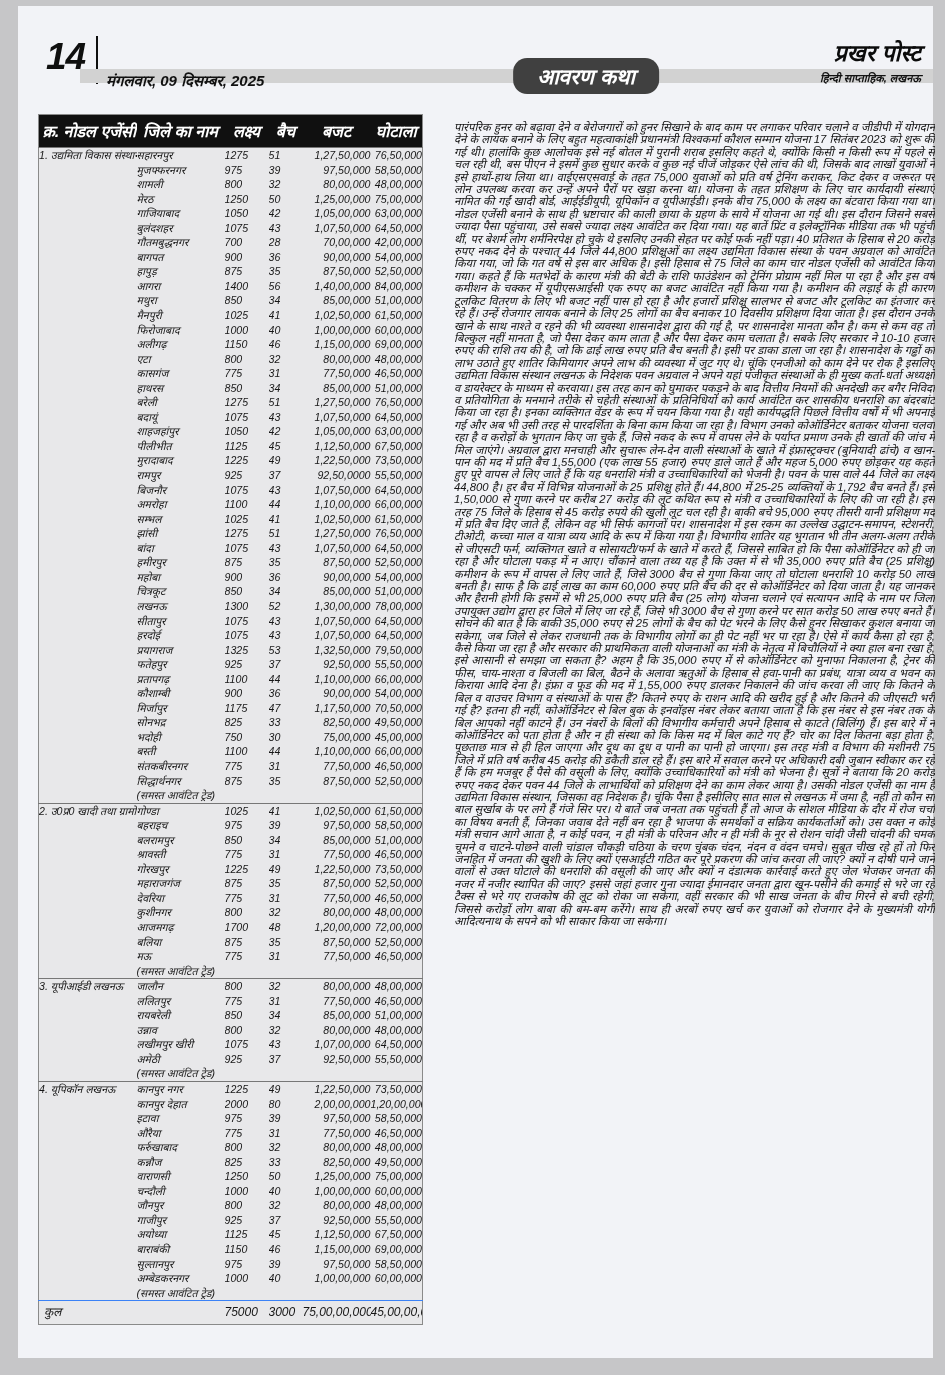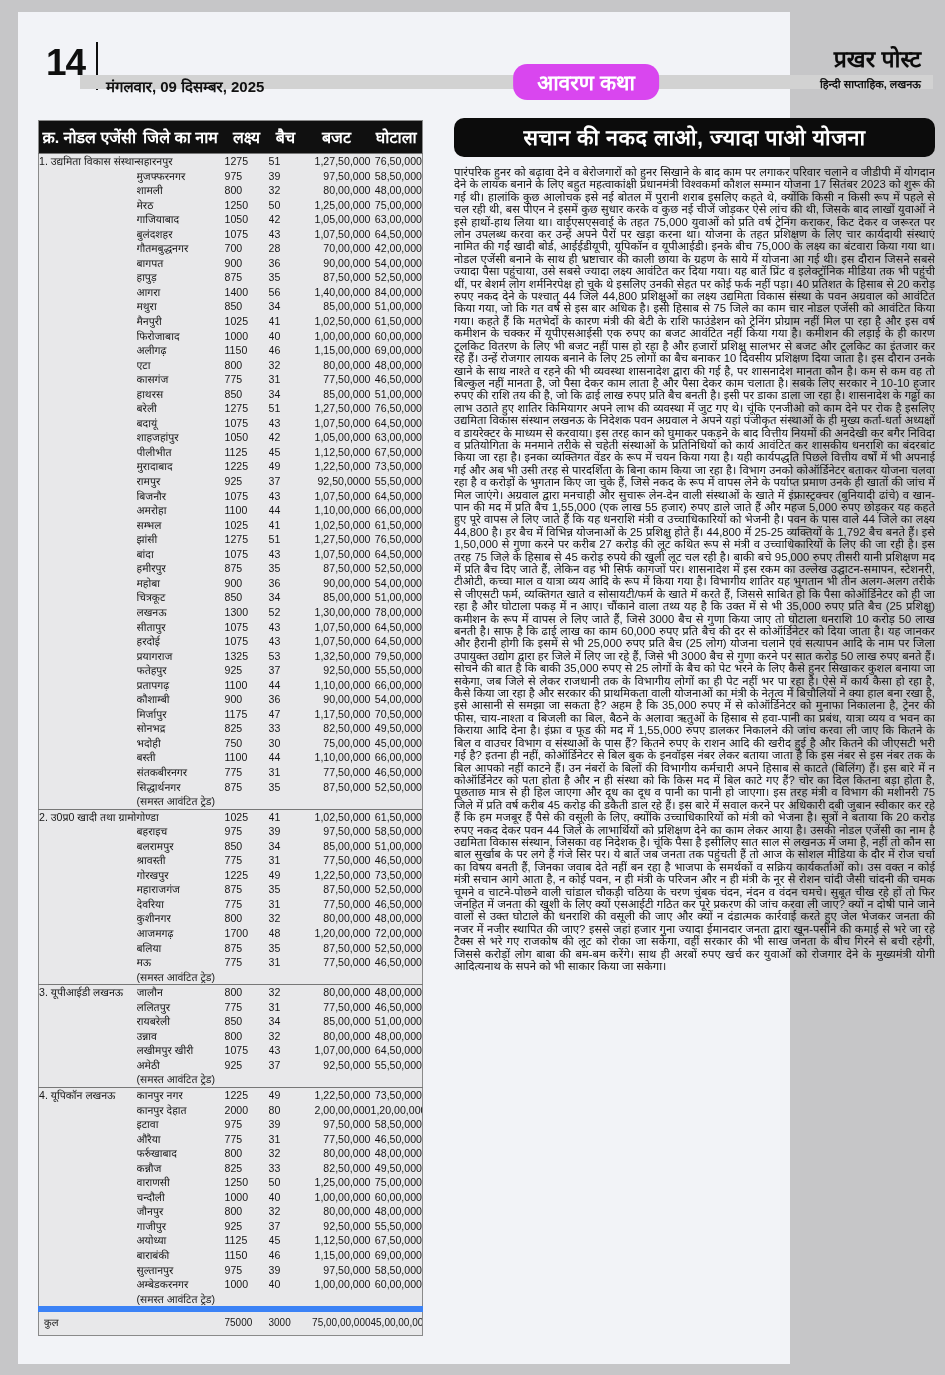--- a/index.html
+++ b/index.html
@@ -3,39 +3,40 @@
 <meta charset="utf-8">
 <style>
   html,body{margin:0;padding:0;}
   body{
     width:945px;height:1375px;position:relative;overflow:hidden;
     background:#c6c6c8;
     font-family:"Liberation Sans","DejaVu Sans",sans-serif;
     color:#161616;
   }
   #page{
-    position:absolute;left:18px;top:12px;width:772px;height:1352px;
+    position:absolute;left:18px;top:6px;width:915px;height:1352px;
     background:#f2f3f7;
+    font-style:italic;
   }
   
   #hdr{position:absolute;left:0;top:30px;width:915px;height:60px;}
   #page-number{
     position:absolute;left:28px;top:2px;font-size:37px;font-weight:bold;
     letter-spacing:-1px;color:#0f0f0f;line-height:1;
   }
   #page-number-rule{position:absolute;left:78px;top:0;width:2px;height:48px;background:#0f0f0f;}
   #date-strip{
     position:absolute;left:62px;top:33px;width:853px;height:14px;background:#d2d2d2;
   }
   #hdr-date{position:absolute;left:88px;top:34px;font-size:15px;font-weight:bold;color:#111;}
   #masthead{position:absolute;right:12px;top:0px;font-size:23px;font-weight:bold;color:#0b0b0b;}
   #masthead-sub{position:absolute;right:12px;top:33.5px;font-size:11px;font-weight:bold;color:#111;}
   #section-pill{
     position:absolute;left:568px;top:22px;transform:translateX(-50%);
-    background:#d946ef;color:#fff;border-radius:14px;
+    background:#404040;color:#fff;border-radius:14px;
     padding:4px 24px;font-size:21px;font-weight:bold;white-space:nowrap;
   }
   
   #content{position:absolute;left:0;top:100px;width:915px;}
   
   #tbl-wrap{position:absolute;left:20px;top:8px;width:384px;}
   table.scam{
     border-collapse:collapse;width:384px;background:#e8e8ea;
     border:1px solid #8a8a8a;table-layout:fixed;
   }
@@ -48,21 +49,21 @@
     white-space:nowrap;overflow:hidden;
   }
   td.agency-cell{font-size:10.6px;padding:2px 0 0 4px;white-space:normal;line-height:13.5px;}
   td.c-district{padding-left:4px;}
   td.c-target{padding-left:8px;}
   td.c-batch{padding-left:10px;}
   td.c-budget{text-align:right;padding-right:4px;}
   td.c-scam{text-align:right;padding-right:6px;}
   tr.sec-start td{border-top:1px solid #777;}
   td.note-cell{font-size:8.3px;line-height:11px;padding-left:4px;color:#222;}
-  tr.total-row td{border-top:6px solid #3b82f6;font-size:10px;padding-top:4px;padding-bottom:4px;}
+  tr.total-row td{border-top:1px solid #3b82f6;font-size:12px;padding-top:4px;padding-bottom:4px;}
   tr.total-row td.t-label{padding-left:5px;}
   
   #article{position:absolute;left:436px;top:6px;width:481px;}
   #headline{
     background:#0c0c0c;color:#fff;border-radius:10px;
     font-size:21.5px;font-weight:bold;text-align:center;
     padding:4px 0 6px 0;letter-spacing:0.5px;
   }
   #article-body{
     margin-top:9px;width:481px;height:1202px;overflow:hidden;
@@ -655,18 +656,17 @@
               <td colspan="1" class="c-target">75000</td>
               <td colspan="1" class="c-batch">3000</td>
               <td colspan="1" class="c-budget">75,00,00,000</td>
               <td colspan="1" class="c-scam">45,00,00,000</td>
             </tr>
           </tbody>
       </table>
     </div>
 
     <div id="article">
-      <div id="headline">सचान की नकद लाओ, ज्यादा पाओ योजना</div>
       <div id="article-body">पारंपरिक हुनर को बढ़ावा देने व बेरोजगारों को हुनर सिखाने के बाद काम पर लगाकर परिवार चलाने व जीडीपी में योगदान देने के लायक बनाने के लिए बहुत महत्वाकांक्षी प्रधानमंत्री विश्वकर्मा कौशल सम्मान योजना 17 सितंबर 2023 को शुरू की गई थी। हालांकि कुछ आलोचक इसे नई बोतल में पुरानी शराब इसलिए कहते थे, क्योंकि किसी न किसी रूप में पहले से चल रही थी, बस पीएन ने इसमें कुछ सुधार करके व कुछ नई चीजें जोड़कर ऐसे लांच की थी, जिसके बाद लाखों युवाओं ने इसे हाथों-हाथ लिया था। वाईएसएसवाई के तहत 75,000 युवाओं को प्रति वर्ष ट्रेनिंग कराकर, किट देकर व जरूरत पर लोन उपलब्ध करवा कर उन्हें अपने पैरों पर खड़ा करना था। योजना के तहत प्रशिक्षण के लिए चार कार्यदायी संस्थाएं नामित की गईं खादी बोर्ड, आईईडीयूपी, यूपिकॉन व यूपीआईडी। इनके बीच 75,000 के लक्ष्य का बंटवारा किया गया था। नोडल एजेंसी बनाने के साथ ही भ्रष्टाचार की काली छाया के ग्रहण के साये में योजना आ गई थी। इस दौरान जिसने सबसे ज्यादा पैसा पहुंचाया, उसे सबसे ज्यादा लक्ष्य आवंटित कर दिया गया। यह बातें प्रिंट व इलेक्ट्रॉनिक मीडिया तक भी पहुंची थीं, पर बेशर्म लोग शर्मनिरपेक्ष हो चुके थे इसलिए उनकी सेहत पर कोई फर्क नहीं पड़ा। 40 प्रतिशत के हिसाब से 20 करोड़ रुपए नकद देने के पश्चात् 44 जिले 44,800 प्रशिक्षुओं का लक्ष्य उद्यमिता विकास संस्था के पवन अग्रवाल को आवंटित किया गया, जो कि गत वर्ष से इस बार अधिक है। इसी हिसाब से 75 जिले का काम चार नोडल एजेंसी को आवंटित किया गया। कहते हैं कि मतभेदों के कारण मंत्री की बेटी के राशि फाउंडेशन को ट्रेनिंग प्रोग्राम नहीं मिल पा रहा है और इस वर्ष कमीशन के चक्कर में यूपीएसआईसी एक रुपए का बजट आवंटित नहीं किया गया है। कमीशन की लड़ाई के ही कारण टूलकिट वितरण के लिए भी बजट नहीं पास हो रहा है और हजारों प्रशिक्षु सालभर से बजट और टूलकिट का इंतजार कर रहे हैं। उन्हें रोजगार लायक बनाने के लिए 25 लोगों का बैच बनाकर 10 दिवसीय प्रशिक्षण दिया जाता है। इस दौरान उनके खाने के साथ नाश्ते व रहने की भी व्यवस्था शासनादेश द्वारा की गई है, पर शासनादेश मानता कौन है। कम से कम वह तो बिल्कुल नहीं मानता है, जो पैसा देकर काम लाता है और पैसा देकर काम चलाता है। सबके लिए सरकार ने 10-10 हजार रुपए की राशि तय की है, जो कि ढाई लाख रुपए प्रति बैच बनती है। इसी पर डाका डाला जा रहा है। शासनादेश के गढ्ढों का लाभ उठाते हुए शातिर किमियागर अपने लाभ की व्यवस्था में जुट गए थे। चूंकि एनजीओ को काम देने पर रोक है इसलिए उद्यमिता विकास संस्थान लखनऊ के निदेशक पवन अग्रवाल ने अपने यहां पंजीकृत संस्थाओं के ही मुख्य कर्ता-धर्ता अध्यक्षों व डायरेक्टर के माध्यम से करवाया। इस तरह कान को घुमाकर पकड़ने के बाद वित्तीय नियमों की अनदेखी कर बगैर निविदा व प्रतियोगिता के मनमाने तरीके से चहेती संस्थाओं के प्रतिनिधियों को कार्य आवंटित कर शासकीय धनराशि का बंदरबांट किया जा रहा है। इनका व्यक्तिगत वेंडर के रूप में चयन किया गया है। यही कार्यपद्धति पिछले वित्तीय वर्षों में भी अपनाई गई और अब भी उसी तरह से पारदर्शिता के बिना काम किया जा रहा है। विभाग उनको कोऑर्डिनेटर बताकर योजना चलवा रहा है व करोड़ों के भुगतान किए जा चुके हैं, जिसे नकद के रूप में वापस लेने के पर्याप्त प्रमाण उनके ही खातों की जांच में मिल जाएंगे। अग्रवाल द्वारा मनचाही और सुचारू लेन-देन वाली संस्थाओं के खाते में इंफ्रास्ट्रक्चर (बुनियादी ढांचे) व खान-पान की मद में प्रति बैच 1,55,000 (एक लाख 55 हजार) रुपए डाले जाते हैं और महज 5,000 रुपए छोड़कर यह कहते हुए पूरे वापस ले लिए जाते हैं कि यह धनराशि मंत्री व उच्चाधिकारियों को भेजनी है। पवन के पास वाले 44 जिले का लक्ष्य 44,800 है। हर बैच में विभिन्न योजनाओं के 25 प्रशिक्षु होते हैं। 44,800 में 25-25 व्यक्तियों के 1,792 बैच बनते हैं। इसे 1,50,000 से गुणा करने पर करीब 27 करोड़ की लूट कथित रूप से मंत्री व उच्चाधिकारियों के लिए की जा रही है। इस तरह 75 जिले के हिसाब से 45 करोड़ रुपये की खुली लूट चल रही है। बाकी बचे 95,000 रुपए तीसरी यानी प्रशिक्षण मद में प्रति बैच दिए जाते हैं, लेकिन वह भी सिर्फ कागजों पर। शासनादेश में इस रकम का उल्लेख उद्घाटन-समापन, स्टेशनरी, टीओटी, कच्चा माल व यात्रा व्यय आदि के रूप में किया गया है। विभागीय शातिर यह भुगतान भी तीन अलग-अलग तरीके से जीएसटी फर्म, व्यक्तिगत खाते व सोसायटी/फर्म के खाते में करते हैं, जिससे साबित हो कि पैसा कोऑर्डिनेटर को ही जा रहा है और घोटाला पकड़ में न आए। चौंकाने वाला तथ्य यह है कि उक्त में से भी 35,000 रुपए प्रति बैच (25 प्रशिक्षु) कमीशन के रूप में वापस ले लिए जाते हैं, जिसे 3000 बैच से गुणा किया जाए तो घोटाला धनराशि 10 करोड़ 50 लाख बनती है। साफ है कि ढाई लाख का काम 60,000 रुपए प्रति बैच की दर से कोऑर्डिनेटर को दिया जाता है। यह जानकर और हैरानी होगी कि इसमें से भी 25,000 रुपए प्रति बैच (25 लोग) योजना चलाने एवं सत्यापन आदि के नाम पर जिला उपायुक्त उद्योग द्वारा हर जिले में लिए जा रहे हैं, जिसे भी 3000 बैच से गुणा करने पर सात करोड़ 50 लाख रुपए बनते हैं। सोचने की बात है कि बाकी 35,000 रुपए से 25 लोगों के बैच को पेट भरने के लिए कैसे हुनर सिखाकर कुशल बनाया जा सकेगा, जब जिले से लेकर राजधानी तक के विभागीय लोगों का ही पेट नहीं भर पा रहा है। ऐसे में कार्य कैसा हो रहा है, कैसे किया जा रहा है और सरकार की प्राथमिकता वाली योजनाओं का मंत्री के नेतृत्व में बिचौलियों ने क्या हाल बना रखा है, इसे आसानी से समझा जा सकता है? अहम है कि 35,000 रुपए में से कोऑर्डिनेटर को मुनाफा निकालना है, ट्रेनर की फीस, चाय-नाश्ता व बिजली का बिल, बैठने के अलावा ऋतुओं के हिसाब से हवा-पानी का प्रबंध, यात्रा व्यय व भवन का किराया आदि देना है। इंफ्रा व फूड की मद में 1,55,000 रुपए डालकर निकालने की जांच करवा ली जाए कि कितने के बिल व वाउचर विभाग व संस्थाओं के पास हैं? कितने रुपए के राशन आदि की खरीद हुई है और कितने की जीएसटी भरी गई है? इतना ही नहीं, कोऑर्डिनेटर से बिल बुक के इनवॉइस नंबर लेकर बताया जाता है कि इस नंबर से इस नंबर तक के बिल आपको नहीं काटने हैं। उन नंबरों के बिलों की विभागीय कर्मचारी अपने हिसाब से काटते (बिलिंग) हैं। इस बारे में न कोऑर्डिनेटर को पता होता है और न ही संस्था को कि किस मद में बिल काटे गए हैं? चोर का दिल कितना बड़ा होता है, पूछताछ मात्र से ही हिल जाएगा और दूध का दूध व पानी का पानी हो जाएगा। इस तरह मंत्री व विभाग की मशीनरी 75 जिले में प्रति वर्ष करीब 45 करोड़ की डकैती डाल रहे हैं। इस बारे में सवाल करने पर अधिकारी दबी जुबान स्वीकार कर रहे हैं कि हम मजबूर हैं पैसे की वसूली के लिए, क्योंकि उच्चाधिकारियों को मंत्री को भेजना है। सूत्रों ने बताया कि 20 करोड़ रुपए नकद देकर पवन 44 जिले के लाभार्थियों को प्रशिक्षण देने का काम लेकर आया है। उसकी नोडल एजेंसी का नाम है उद्यमिता विकास संस्थान, जिसका वह निदेशक है। चूंकि पैसा है इसीलिए सात साल से लखनऊ में जमा है, नहीं तो कौन सा बाल सुर्खाब के पर लगे हैं गंजे सिर पर। ये बातें जब जनता तक पहुंचती हैं तो आज के सोशल मीडिया के दौर में रोज चर्चा का विषय बनती हैं, जिनका जवाब देते नहीं बन रहा है भाजपा के समर्थकों व सक्रिय कार्यकर्ताओं को। उस वक्त न कोई मंत्री सचान आगे आता है, न कोई पवन, न ही मंत्री के परिजन और न ही मंत्री के नूर से रोशन चांदी जैसी चांदनी की चमक चूमने व चाटने-पोछने वाली चांडाल चौकड़ी चठिया के चरण चुंबक चंदन, नंदन व वंदन चमचे। सुबूत चीख रहे हों तो फिर जनहित में जनता की खुशी के लिए क्यों एसआईटी गठित कर पूरे प्रकरण की जांच करवा ली जाए? क्यों न दोषी पाने जाने वालों से उक्त घोटाले की धनराशि की वसूली की जाए और क्यों न दंडात्मक कार्रवाई करते हुए जेल भेजकर जनता की नजर में नजीर स्थापित की जाए? इससे जहां हजार गुना ज्यादा ईमानदार जनता द्वारा खून-पसीने की कमाई से भरे जा रहे टैक्स से भरे गए राजकोष की लूट को रोका जा सकेगा, वहीं सरकार की भी साख जनता के बीच गिरने से बची रहेगी, जिससे करोड़ों लोग बाबा की बम-बम करेंगे। साथ ही अरबों रुपए खर्च कर युवाओं को रोजगार देने के मुख्यमंत्री योगी आदित्यनाथ के सपने को भी साकार किया जा सकेगा।</div>
     </div>
 
   </div>
 </div>
 
 </body></html>

